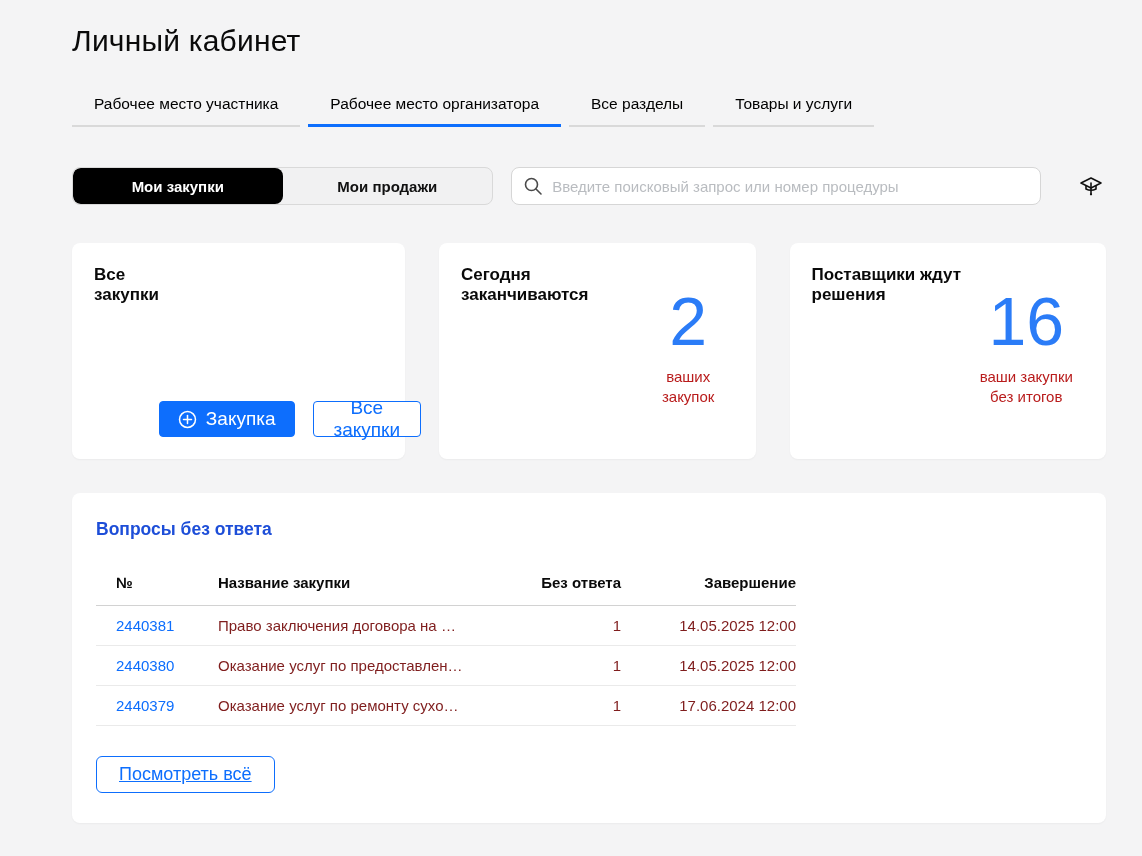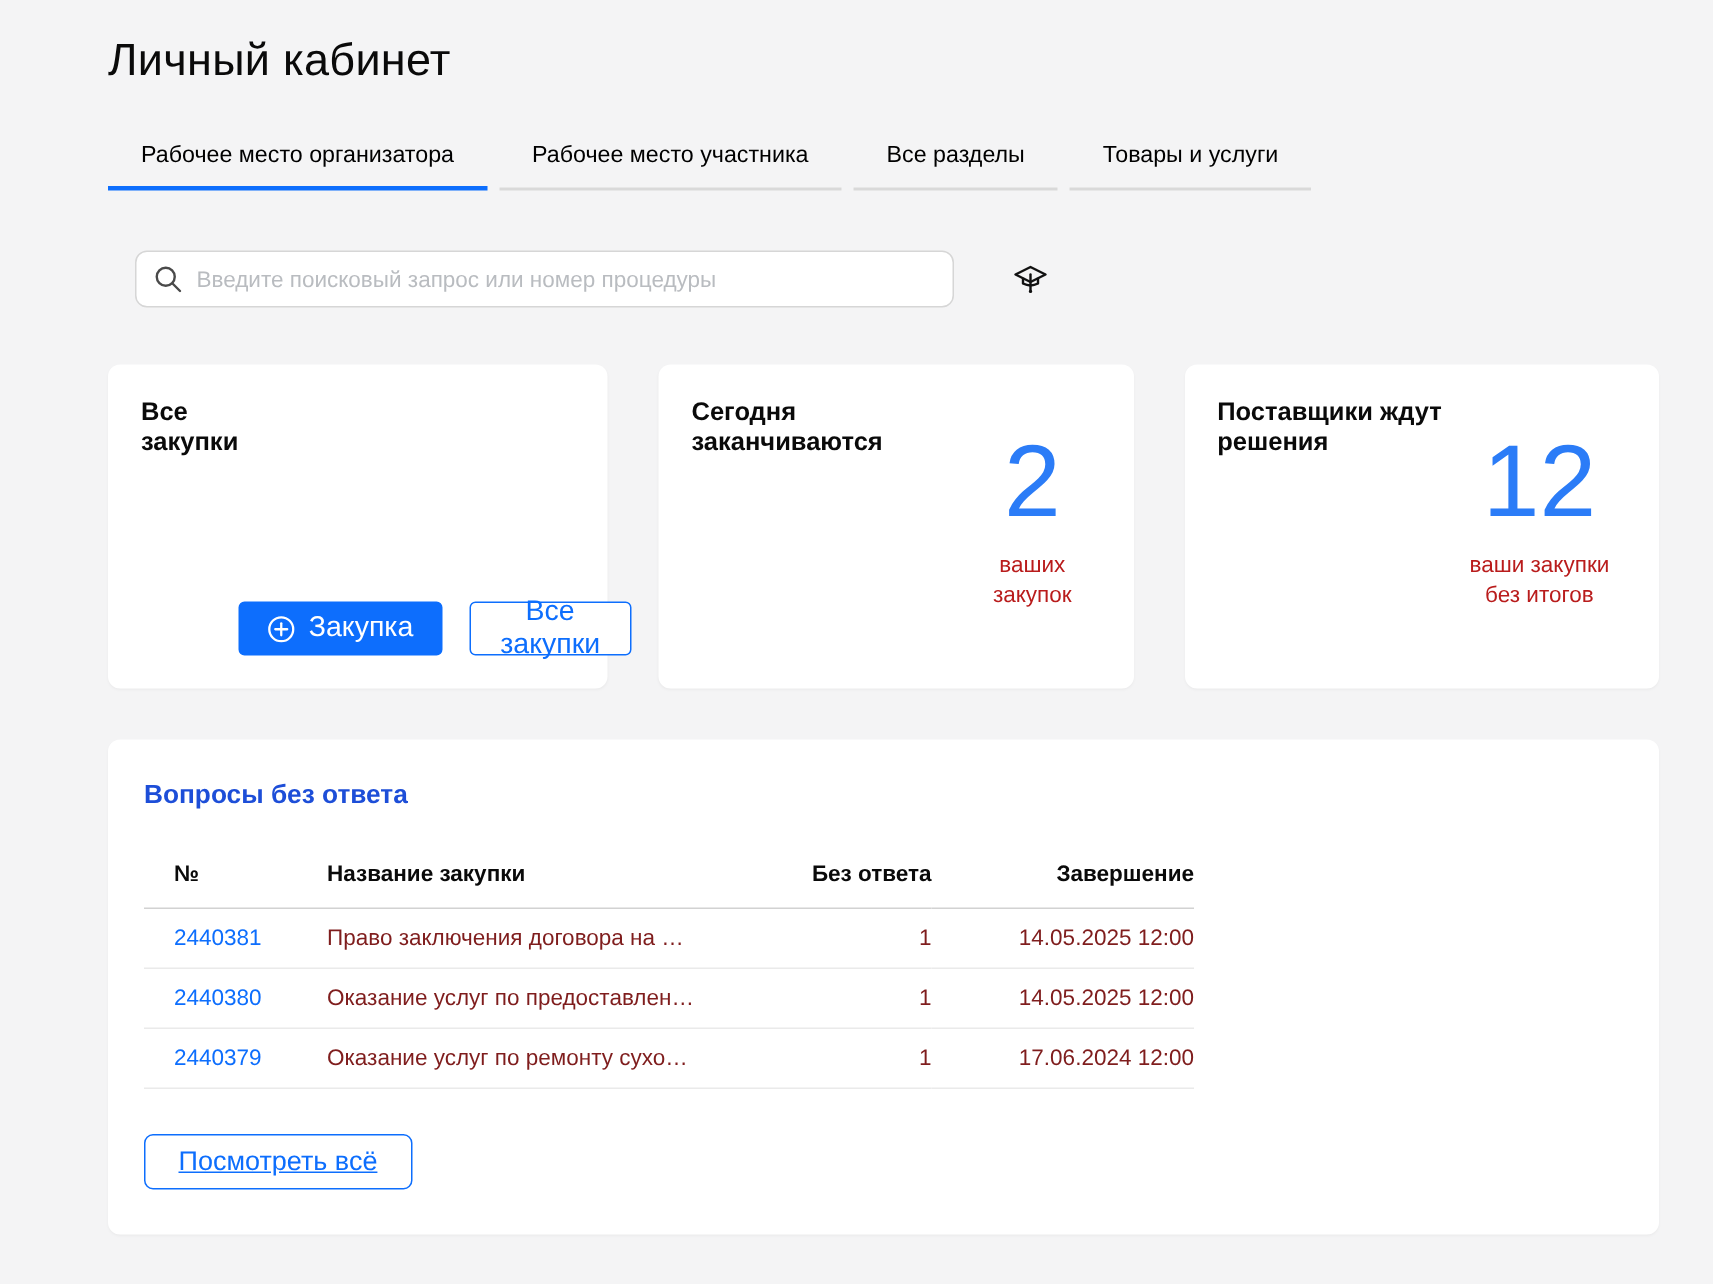--- a/index.html
+++ b/index.html
@@ -65,27 +65,31 @@
         font-family:inherit;cursor:pointer;text-decoration:underline;}
 </style>
 </head>
 <body>
 
 <div class="page">
 
   <h1 class="page-title">Личный кабинет</h1>
 
   <nav class="tabs">
+    <div class="tab">Рабочее место участника</div>
     <div class="tab active">Рабочее место организатора</div>
-    <div class="tab">Рабочее место участника</div>
     <div class="tab">Все разделы</div>
     <div class="tab">Товары и услуги</div>
   </nav>
 
   <div class="controls">
+    <div class="segmented">
+      <button class="seg active">Мои закупки</button>
+      <button class="seg">Мои продажи</button>
+    </div>
     <div class="search">
       <svg class="mag" width="20" height="20" viewBox="0 0 20 20">
         <circle cx="8.5" cy="8.5" r="6" fill="none" stroke="#4a4a4a" stroke-width="1.6"></circle>
         <line x1="13" y1="13" x2="18" y2="18" stroke="#4a4a4a" stroke-width="1.6" stroke-linecap="round"></line>
       </svg>
       <input type="text" placeholder="Введите поисковый запрос или номер процедуры" style="">
     </div>
     <button class="edu-btn">
       <svg width="24" height="24" viewBox="0 0 24 24">
         <path d="M12 4 L22 9 L12 14 L2 9 Z" fill="none" stroke="#111" stroke-width="1.6" stroke-linejoin="round"></path>
@@ -147,21 +151,21 @@
       <h3>Сегодня заканчиваются</h3>
       <div class="stat">
         <div class="stat-number">2</div>
         <div class="stat-caption">ваших закупок</div>
       </div>
     </div>
 
     <div class="card">
       <h3>Поставщики ждут решения</h3>
       <div class="stat">
-        <div class="stat-number">12</div>
+        <div class="stat-number">16</div>
         <div class="stat-caption narrow">ваши закупки без итогов</div>
       </div>
     </div>
 
   </div>
 
   <section class="questions">
     <h2>Вопросы без ответа</h2>
     <table class="qtable">
       <colgroup>

